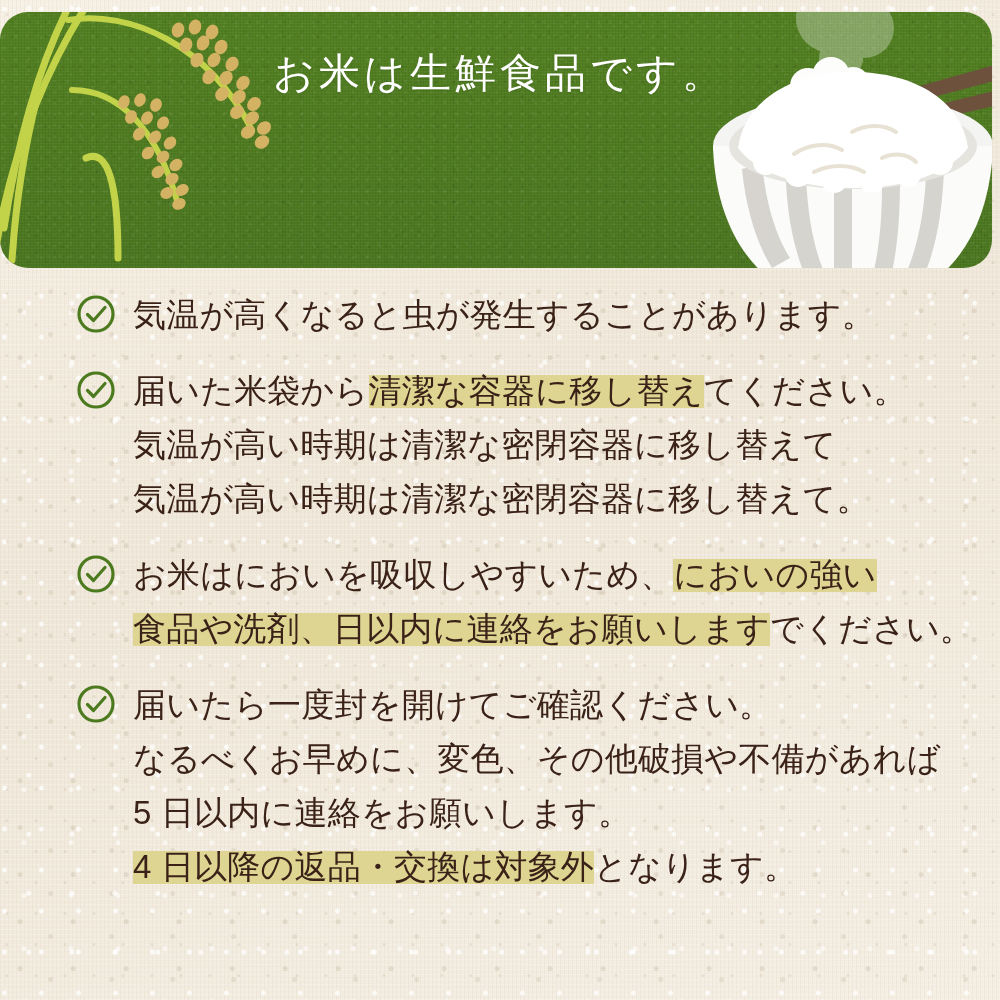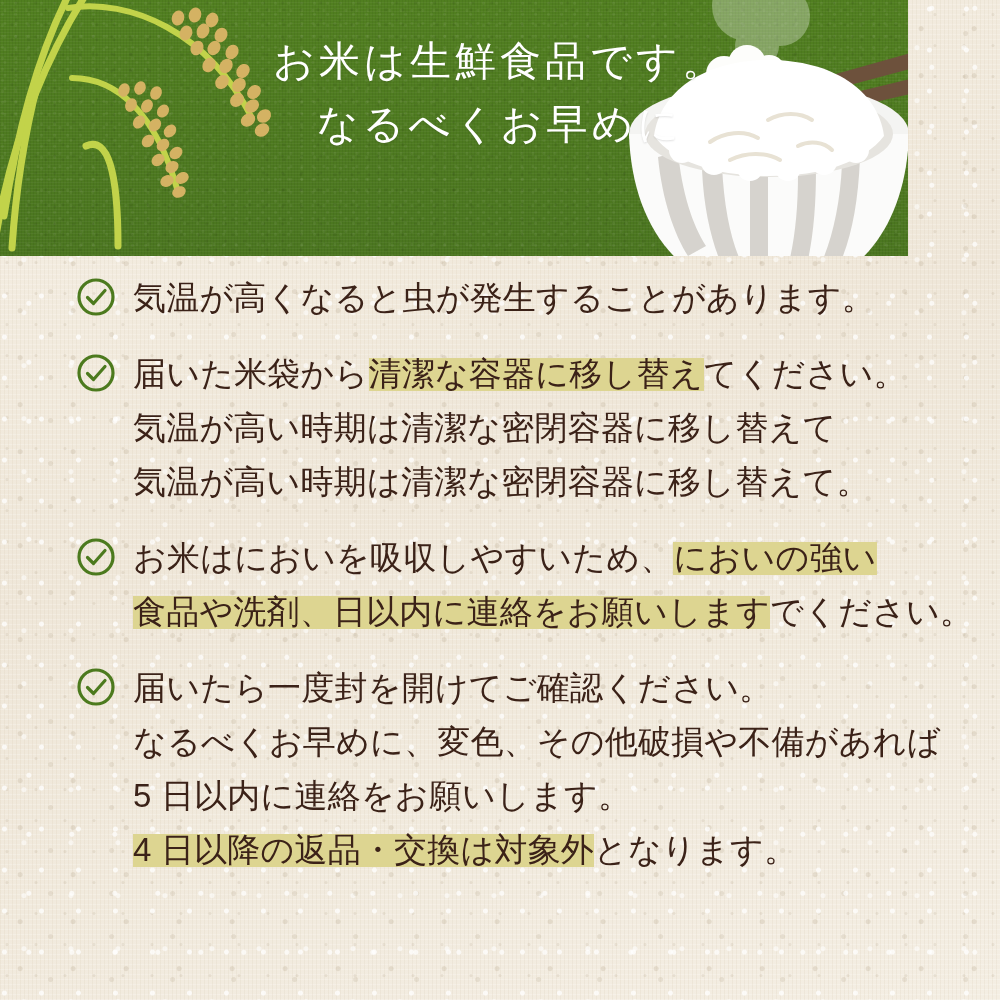--- a/index.html
+++ b/index.html
@@ -34,35 +34,36 @@
       linear-gradient(0deg, rgba(255,255,255,.22) 0 1px, rgba(0,0,0,0) 1px 5px),
       linear-gradient(160deg, #f6f0e5 0%, #efe7d9 45%, #f4eee3 100%);
     background-size:
       37px 41px, 53px 47px, 43px 59px, 61px 43px, 47px 53px, 29px 31px,
       4px 4px, 5px 5px, 100% 100%;
   }
 
   
   .hero {
     position: absolute;
-    left: 0; top: 0;
-    width: 908px;
+    left: 0; top: 12px;
+    width: 992px;
     height: 256px;
     overflow: hidden;
     background-color: #4e7a1f;
     background-image:
       radial-gradient(circle at 20% 30%, rgba(255,255,255,.055) 0 1px, rgba(0,0,0,0) 2px),
       radial-gradient(circle at 70% 65%, rgba(0,0,0,.07) 0 1px, rgba(0,0,0,0) 2px),
       radial-gradient(circle at 45% 80%, rgba(255,255,255,.05) 0 1px, rgba(0,0,0,0) 2px),
       radial-gradient(circle at 88% 18%, rgba(0,0,0,.06) 0 1px, rgba(0,0,0,0) 2px),
       linear-gradient(90deg, rgba(0,0,0,.05) 0 1px, rgba(0,0,0,0) 1px 3px),
       linear-gradient(0deg, rgba(255,255,255,.04) 0 1px, rgba(0,0,0,0) 1px 3px),
       linear-gradient(180deg, #517f20 0%, #4b7620 100%);
     background-size:
       13px 11px, 17px 15px, 11px 13px, 19px 17px, 3px 3px, 3px 3px, 100% 100%;
+    border-radius: 28px;
   }
 
   .hero-title {
     position: absolute;
     left: 0;
     top: 30px;
     width: 1000px;
     text-align: center;
     color: #ffffff;
     font-family: "Liberation Serif", "DejaVu Serif", serif;
@@ -88,21 +89,21 @@
     left: 0;
     top: 256px;
     width: 1000px;
   }
   .item {
     position: relative;
     padding-left: 133px;
     padding-right: 30px;
     margin-bottom: 22px;
   }
-  .item:first-child { margin-top: 15px; }
+  .item:first-child { margin-top: 32px; }
 
   .check-icon {
     position: absolute;
     left: 76px;
     top: 6px;
     width: 40px;
     height: 40px;
   }
 
   .line {
@@ -176,21 +177,20 @@
         <ellipse cx="168" cy="174" rx="5.6" ry="7" transform="rotate(52 168 174)"></ellipse>
         <ellipse cx="182" cy="181" rx="5.6" ry="7" transform="rotate(56 182 181)"></ellipse>
         <ellipse cx="192" cy="192" rx="5.6" ry="7" transform="rotate(60 192 192)"></ellipse>
         <ellipse cx="177" cy="195" rx="5.6" ry="7" transform="rotate(62 177 195)"></ellipse>
         <ellipse cx="189" cy="206" rx="5.6" ry="7" transform="rotate(66 189 206)"></ellipse>
       </g>
     </svg>
 
     <div class="hero-title">
       <span>お米は生鮮食品です。</span>
-      <span>なるべくお早めに</span>
     </div>
 
     <svg class="rice-bowl" viewBox="0 0 300 300" fill="none">
       <g opacity="0.30">
         <circle cx="133" cy="12" r="35" fill="#ffffff"></circle>
         <circle cx="166" cy="22" r="30" fill="#ffffff"></circle>
         <circle cx="143" cy="52" r="22" fill="#ffffff"></circle>
       </g>
       <g>
         <path d="M108 112 L300 58 L300 74 L112 124 Z" fill="#6d513c"></path>

